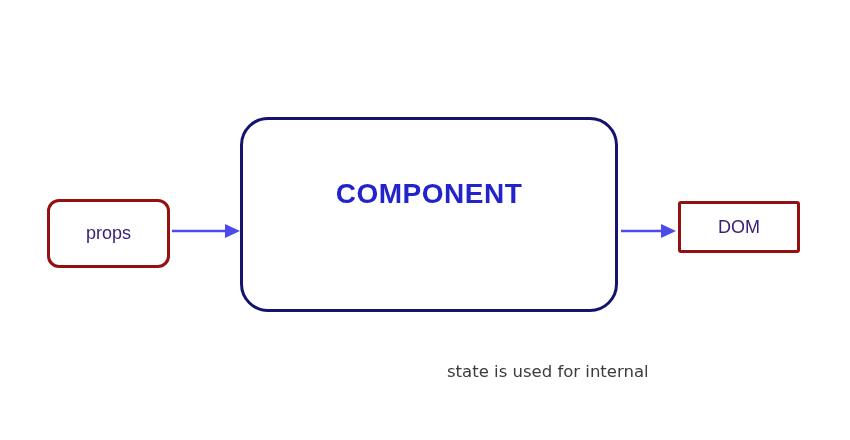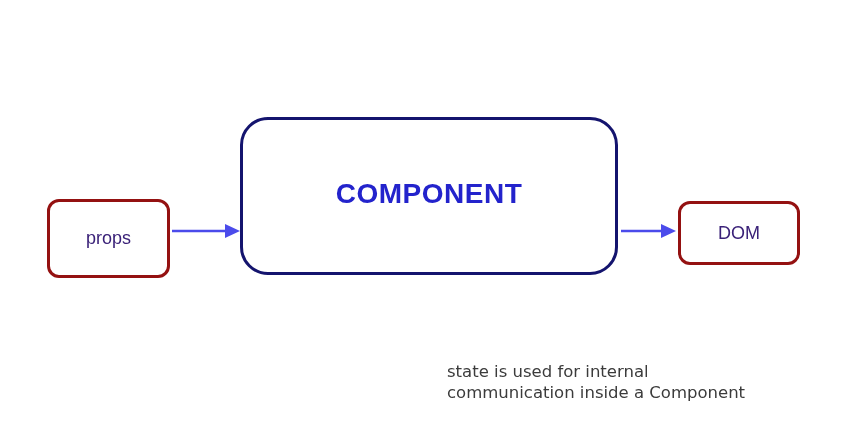--- a/index.html
+++ b/index.html
@@ -15,21 +15,21 @@
     overflow: hidden;
     font-family: "Liberation Sans", sans-serif;
   }
 
   
   .component-box {
     position: absolute;
     left: 240px;
     top: 117px;
     width: 378px;
-    height: 158px;
+    height: 195px;
     box-sizing: border-box;
     border: 3px solid #14146e;
     border-radius: 28px;
     background: #ffffff;
   }
   .component-label {
     position: absolute;
     left: 0;
     top: 58px;
     width: 100%;
@@ -58,29 +58,29 @@
     left: 134px;   
     top: 118px;
     width: 107px;
     height: 51px;
     border-radius: 10px;
   }
   .props-box {
     left: 47px;
     top: 199px;
     width: 123px;
-    height: 79px;
+    height: 69px;
     border-radius: 12px;
   }
   .dom-box {
     left: 678px;
     top: 201px;
     width: 122px;
-    height: 64px;
-    border-radius: 12px;
+    height: 52px;
+    border-radius: 3px;
   }
 
   
   .arrow-layer {
     position: absolute;
     left: 0;
     top: 0;
     width: 850px;
     height: 440px;
     pointer-events: none;
@@ -122,16 +122,15 @@
       <polygon points="240,231 225,224 225,238" fill="#4b4beb"></polygon>
     </g>
     <g>
       <line x1="621" y1="231" x2="663" y2="231" stroke="#4b4beb" stroke-width="2.6"></line>
       <polygon points="676,231 661,224 661,238" fill="#4b4beb"></polygon>
     </g>
   </svg>
 
   <div class="caption">
     <div>state is used for internal</div>
-    <div>communication inside a Component</div>
   </div>
 
 </div>
 
 </body></html>

